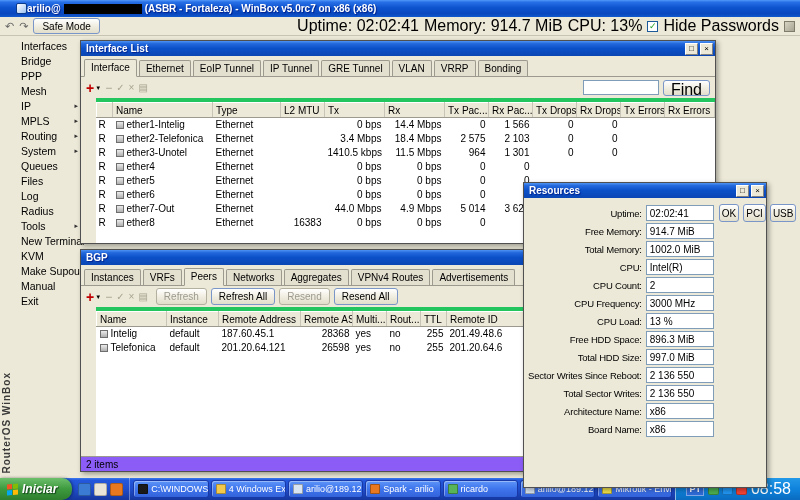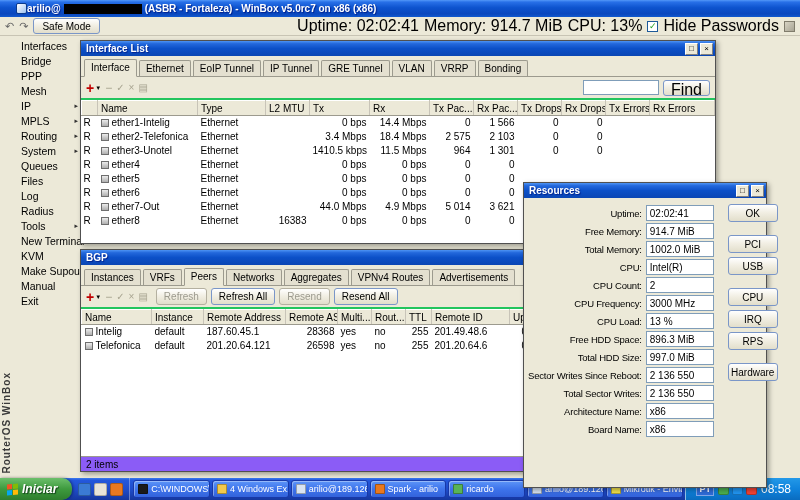--- a/index.html
+++ b/index.html
@@ -55,39 +55,39 @@
   .ti.dim{color:#A8A490;}
   .ti.dimc{color:#A8A490;font-size:10px;}
   .ti.cm{font-size:10px;}
   .spacer{flex:1;}
   .find-input{width:76px;height:15px;border:1px solid #7F9DB9;background:#fff;font-size:10px;padding:0 2px;font-family:"Liberation Sans",sans-serif;}
   .find-btn{height:16px;font-size:16px;padding:0 7px;background:linear-gradient(180deg,#FFFFFF,#F2EFE4 45%,#E2DECB);
     border:1px solid #7A96C8;border-radius:3px;font-family:"Liberation Sans",sans-serif;cursor:default;}
   .tbtn{height:17px;font-size:10px;padding:0 7px;background:linear-gradient(180deg,#FFFFFF,#F2EFE4 45%,#E2DECB);
     border:1px solid #7A96C8;border-radius:3px;font-family:"Liberation Sans",sans-serif;cursor:default;}
   .tbtn.disabled{color:#9C9A8E;border-color:#B4B0A0;}
-  .tablewrap{flex:1;background:#fff;overflow:hidden;border-top:2px solid #22c55e;}
+  .tablewrap{flex:1;background:#fff;overflow:hidden;border-top:4px solid #22c55e;margin-left:15px;}
   table{border-collapse:collapse;table-layout:fixed;width:100%;}
   th{background:#ECE9D8;border-right:1px solid #C8C4B8;border-bottom:1px solid #9C9A8E;border-top:1px solid #fff;border-left:1px solid #fff;
     font-weight:normal;font-size:10px;text-align:left;padding:0 3px;height:15px;overflow:hidden;white-space:nowrap;}
   td{padding:0 3px;height:14px;font-size:10px;overflow:hidden;white-space:nowrap;}
   td.num{text-align:right;}
   td.flag,th.flag{padding:0 2px;}
   .if-icon{display:inline-block;width:8px;height:8px;margin-right:3px;background:linear-gradient(180deg,#ECECEC,#AFAFAF);
     border:1px solid #6E6E6E;vertical-align:-1px;}
   .statusbar{flex:0 0 15px;border-top:1px solid #9C9A8E;background:#8b5cf6;display:flex;align-items:center;padding:0 5px;font-size:10px;}
 
   
   .res-body{flex:1;display:flex;gap:5px;padding:6px 5px 4px 4px;}
   .res-fields{flex:1;display:flex;flex-direction:column;}
   .res-row{display:flex;align-items:center;height:18px;gap:4px;}
   .res-label{flex:1;text-align:right;font-size:9.5px;white-space:nowrap;letter-spacing:-0.2px;}
   .res-value{width:68px;flex:0 0 68px;height:16px;border:1px solid #7F9DB9;background:#fff;font-size:10px;padding:0 3px;
     display:flex;align-items:center;overflow:hidden;}
-  .res-btns{width:50px;flex:0 0 50px;display:flex;flex-direction:column;gap:4px;margin-left:9px;}
+  .res-btns{width:50px;flex:0 0 50px;display:flex;flex-direction:row;gap:4px;}
   .res-btns .tbtn{width:100%;height:18px;padding:0 2px;}
   .res-btns .grp{margin-bottom:9px;}
 
   
   .taskbar{position:absolute;left:0;right:0;bottom:0;height:22px;display:flex;align-items:center;
     background:linear-gradient(180deg,#3C7CF0 0%,#2458DC 10%,#1E4BC8 55%,#15379E 100%);}
   .start{height:22px;display:flex;align-items:center;gap:4px;padding:0 15px 0 7px;
     background:linear-gradient(180deg,#6CBF6C 0%,#3E9A3E 50%,#2D7E2D 100%);
     border-radius:0 10px 10px 0;box-shadow:1px 0 3px rgba(0,0,0,.45);
     color:#fff;font-weight:bold;font-style:italic;font-size:12px;text-shadow:1px 1px 1px #14421A;cursor:default;}
@@ -99,21 +99,21 @@
   .taskbtns{flex:1;display:flex;align-items:center;gap:2px;padding:0 3px;overflow:hidden;}
   .taskbtn{flex:1 1 60px;max-width:86px;height:18px;display:flex;align-items:center;gap:3px;padding:0 4px;
     background:linear-gradient(180deg,#5D95F8,#3E74EC 50%,#3363DB 100%);border:1px solid #1838A8;border-radius:3px;
     box-shadow:inset 1px 1px 0 rgba(255,255,255,.35);color:#fff;font-size:9px;white-space:nowrap;overflow:hidden;cursor:default;}
   .tb-icon{width:10px;height:10px;flex:0 0 10px;border-radius:1px;border:1px solid rgba(0,0,0,.3);}
   .tray{height:22px;display:flex;align-items:center;gap:4px;padding:0 9px 0 10px;
     background:linear-gradient(180deg,#2399E8 0%,#0F83DC 50%,#0A6CC0 100%);border-left:1px solid rgba(255,255,255,.55);
     color:#fff;font-size:10px;}
   .lang{font-size:9px;font-weight:bold;background:#2E6BD6;border:1px solid rgba(255,255,255,.4);padding:0 2px;line-height:11px;}
   .tray-icon{width:11px;height:11px;border-radius:2px;border:1px solid rgba(0,0,0,.25);}
-  .clock{font-size:12px;}
+  .clock{font-size:16px;}
 </style>
 </head>
 <body>
 
 <div class="screen">
 
   <div class="xp-titlebar">
     <span class="app-icon"></span>
     <span>arilio@</span>
       <span class="redacted"></span>

